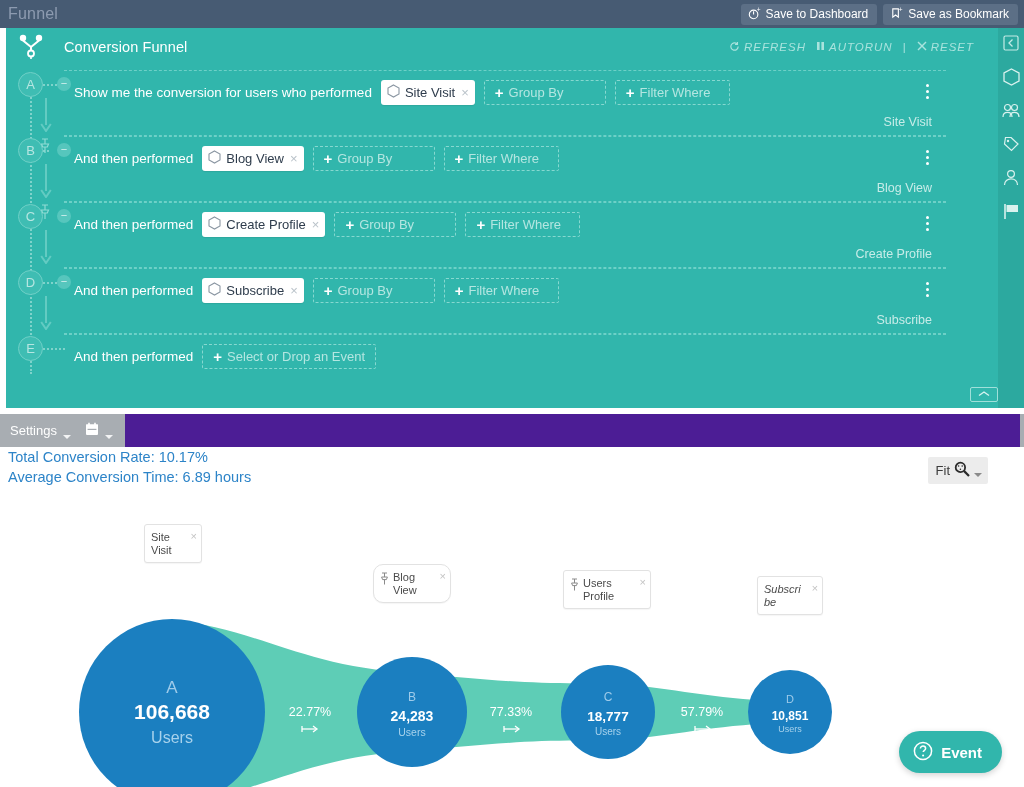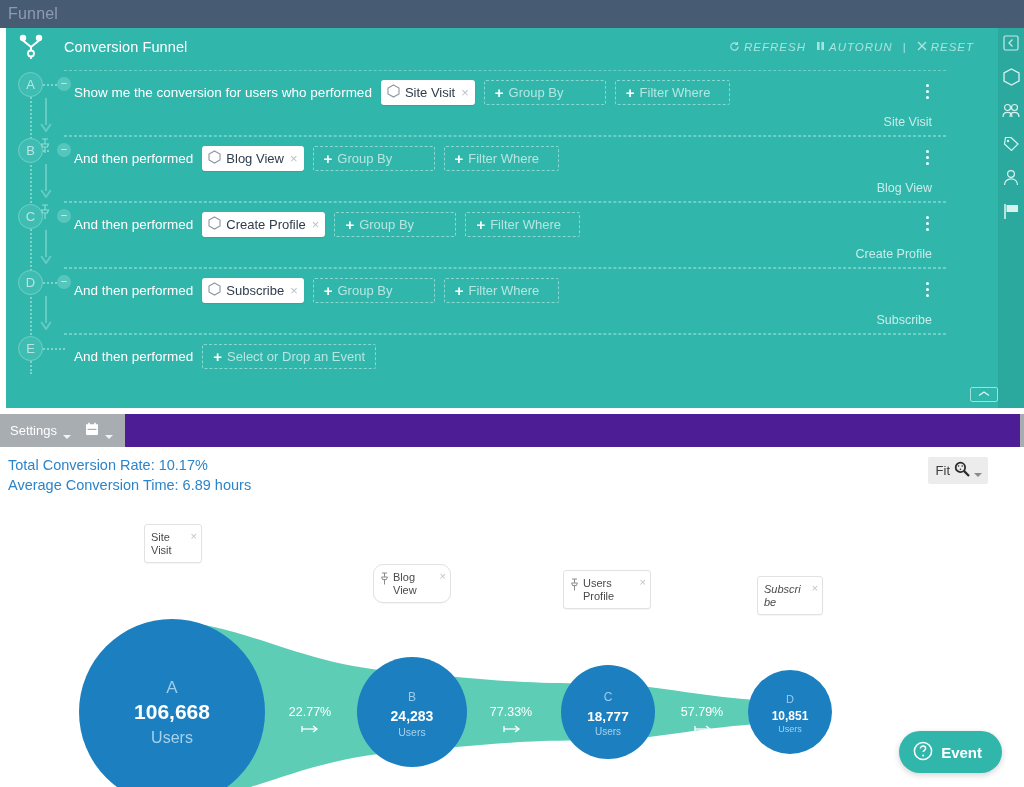--- a/index.html
+++ b/index.html
@@ -141,21 +141,21 @@
     border-top: 4px solid #ffffff; opacity: .85; align-self: flex-end; margin-bottom: 8px;
   }
   .toolbar-left { position: absolute; left: 0; top: 0; display: flex; gap: 2px; }
   .toolbar-right { position: absolute; right: 4px; top: 0; display: flex; gap: 2px; }
 
   
   .result {
     position: absolute; left: 0; top: 447px; width: 1024px; height: 340px;
     background: #ffffff;
   }
-  .stats { position: absolute; left: 8px; top: 8px; }
+  .stats { position: absolute; left: 8px; top: 0; }
   .stat-line { color: #2d84c8; font-size: 14.5px; line-height: 20px; }
   .fit-btn {
     position: absolute; right: 36px; top: 10px;
     background: #ececec; color: #3c3c3c; font-size: 13px;
     display: flex; align-items: center; gap: 4px; padding: 4px 6px 4px 8px;
     border-radius: 2px; cursor: pointer;
   }
   .funnel-svg { position: absolute; left: 0; top: 40px; }
 
   .evt-label {
@@ -176,20 +176,41 @@
     cursor: pointer; box-shadow: 0 2px 6px rgba(0,0,0,.18);
   }
 </style>
 </head>
 <body>
 
 <div class="app">
 
   <div class="topbar">
     <div class="topbar-title">Funnel</div>
+    <div class="topbar-actions">
+      <div class="tb-btn">
+        <span>
+          <svg width="13" height="13" viewBox="0 0 14 14">
+              <circle cx="6" cy="8" r="4.6" fill="none" stroke="#fff" stroke-width="1.2"></circle>
+              <line x1="6" y1="8" x2="6" y2="4.6" stroke="#fff" stroke-width="1.2"></line>
+              <text x="9.5" y="5" fill="#fff" font-size="7">+</text>
+            </svg>
+        </span>
+        <span>Save to Dashboard</span>
+      </div>
+      <div class="tb-btn">
+        <span>
+          <svg width="13" height="13" viewBox="0 0 14 14">
+              <path d="M3 2h6v9l-3-2.4L3 11z" fill="none" stroke="#fff" stroke-width="1.2"></path>
+              <text x="9.3" y="5" fill="#fff" font-size="7">+</text>
+            </svg>
+        </span>
+        <span>Save as Bookmark</span>
+      </div>
+    </div>
   </div>
 
   <div class="builder">
 
     <div class="builder-head">
       <span class="funnel-glyph">
         <svg width="26" height="28" viewBox="0 0 26 28">
           <circle cx="5" cy="4" r="3.2" fill="#fff"></circle>
           <circle cx="21" cy="4" r="3.2" fill="#fff"></circle>
           <path d="M5 6.5 L13 13 L21 6.5" fill="none" stroke="#fff" stroke-width="2"></path>

